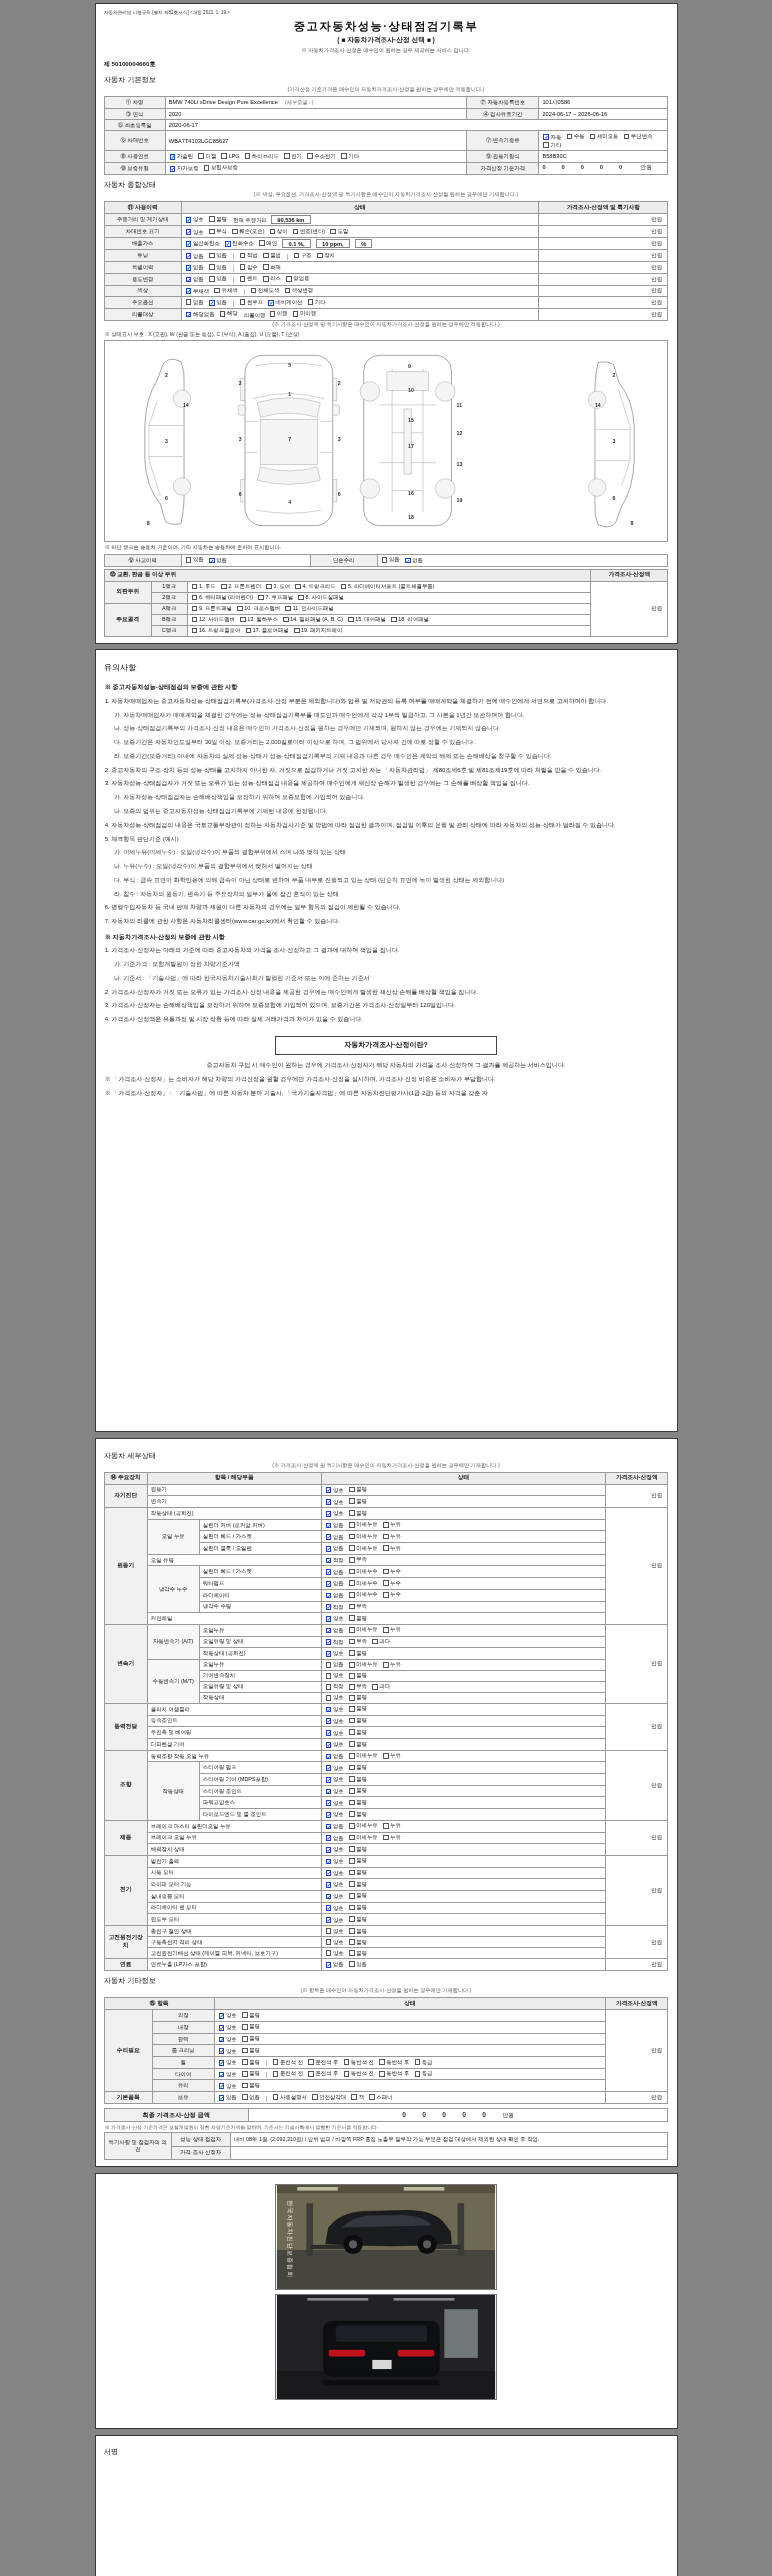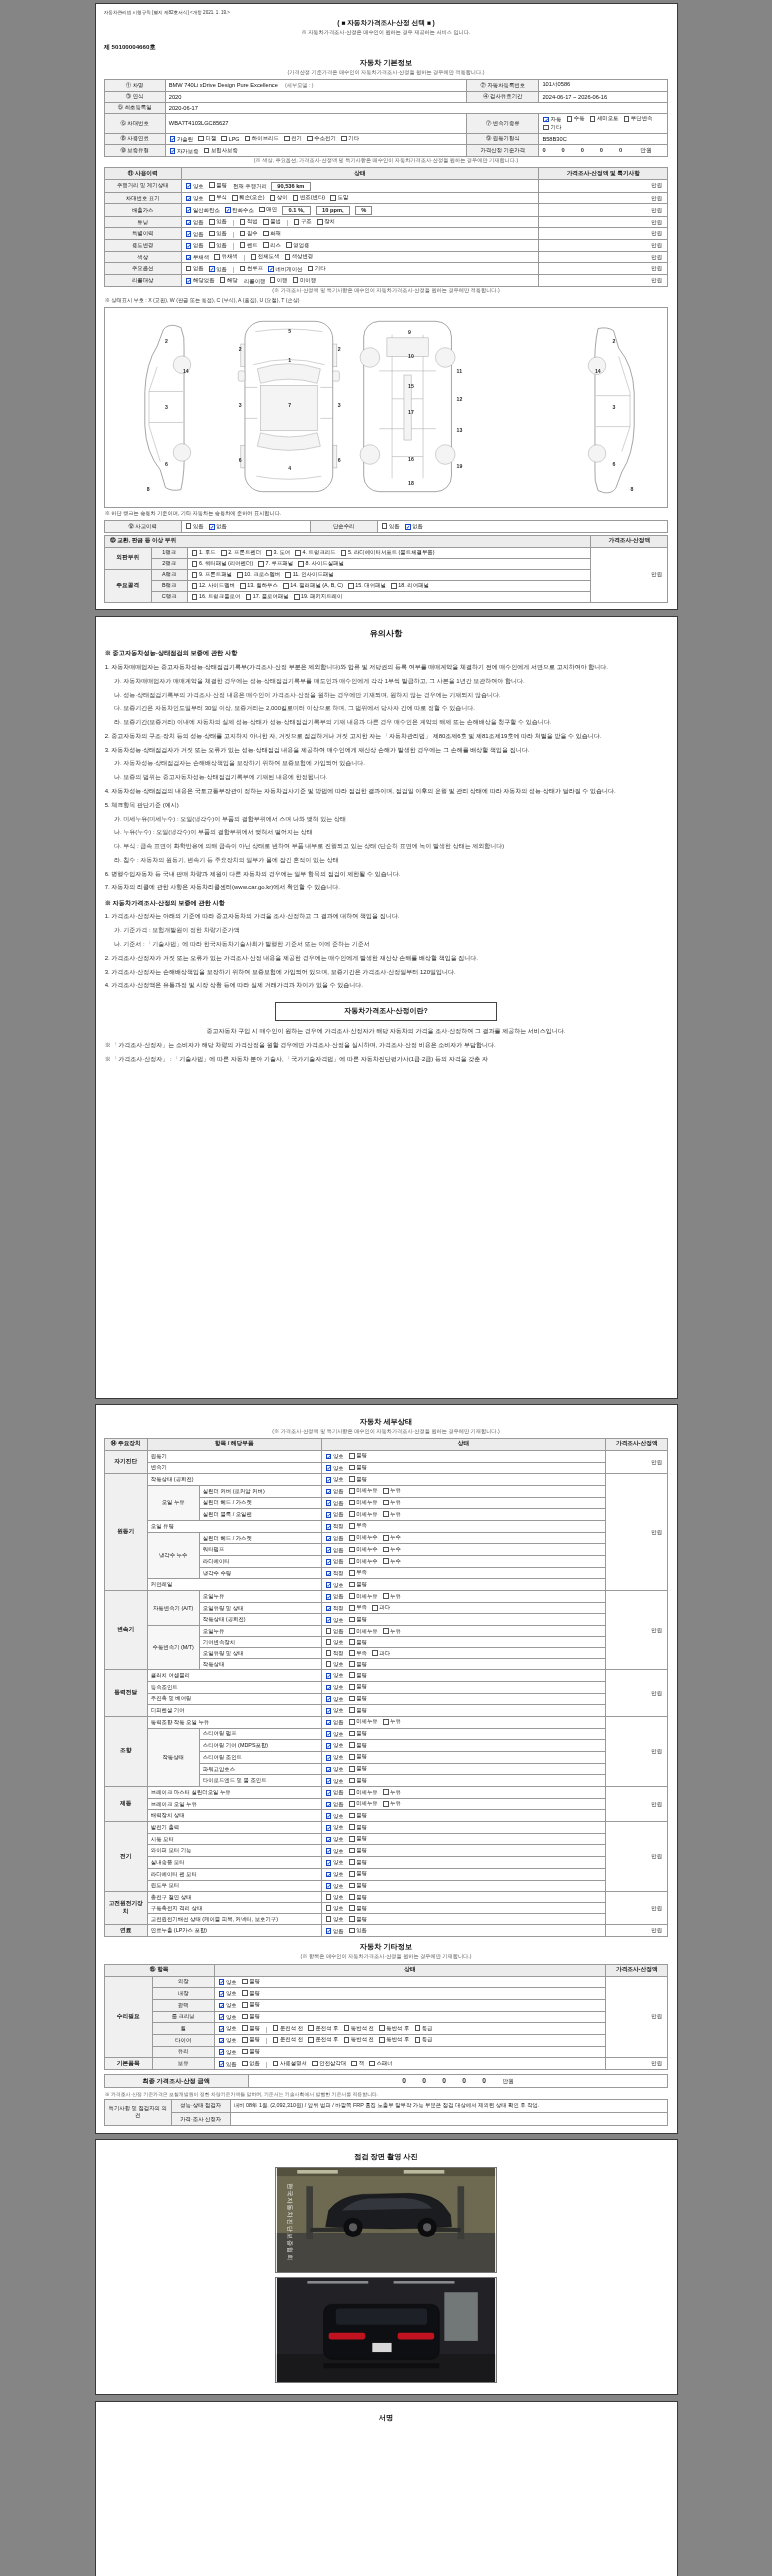--- a/index.html
+++ b/index.html
@@ -4,21 +4,21 @@
 <style>
   *{box-sizing:border-box}
   html,body{margin:0;padding:0;background:#858585;font-family:"Liberation Sans",sans-serif;color:#111}
   .sheet{width:583px;margin:0 auto;padding:2.6px 0 7.2px}
   .panel{background:#fff;border:0.5px solid #3a3a3a;margin-bottom:5.7px;padding:6.2px 8.2px;position:relative}
   .form-ref{font-size:4.6px;color:#333;margin-bottom:4.1px}
   .main-title{text-align:center;font-size:11.3px;font-weight:bold;letter-spacing:1.5px;margin-top:1px}
   .sub-title{text-align:center;font-size:6.7px;font-weight:bold;margin-top:2.6px}
   .sub-note{text-align:center;font-size:5.2px;color:#444;margin-top:1.5px}
   .doc-no{font-size:6.2px;font-weight:bold;margin:6.2px 0 1px}
-  .sec-title{text-align:center;font-size:7.2px;font-weight:bold;padding:5.2px 0 1px}
+  .sec-title{font-size:7.2px;font-weight:normal;padding:5.2px 0 1px}
   .sec-title.big{font-size:8.2px;padding-bottom:4.1px}
   .sec-note{text-align:center;font-size:5.2px;color:#555;margin-bottom:3.1px}
   table{width:100%;border-collapse:collapse;font-size:5.7px;background:#fff}
   td,th{border:0.5px solid #9a9a9a;padding:1.5px 3.1px;vertical-align:middle}
   th{background:#ececec;font-weight:bold;font-size:5.7px}
   th.th-left{text-align:left;padding-left:5.2px}
   .lab{background:#f0f0f0;text-align:center;font-size:5.4px}
   .glab{background:#f0f0f0;text-align:center;font-weight:bold;font-size:5.7px}
   .slab{background:#f7f7f7;text-align:center;font-size:5.4px}
   .ilab{font-size:5.4px}
@@ -55,20 +55,21 @@
   .car-fill{fill:#f4f4f4;stroke:#a8a8a8;stroke-width:1}
   .sign-space{height:129px}
 </style>
 </head>
 <body>
 
 <div class="sheet">
 
   <div class="panel">
     <div class="form-ref">자동차관리법 시행규칙 [별지 제82호서식] &lt;개정 2021. 1. 19.&gt;</div>
+    <div class="main-title">중고자동차성능·상태점검기록부</div>
     <div class="sub-title">( ■ 자동차가격조사·산정 선택 ■ )</div>
     <div class="sub-note">※ 자동차가격조사·산정은 매수인이 원하는 경우 제공하는 서비스 입니다.</div>
     <div class="doc-no">제 50100004660호</div>
 
     <div class="sec-title">자동차 기본정보</div>
     <div class="sec-note">(가격산정 기준가격은 매수인이 자동차가격조사·산정을 원하는 경우에만 적용합니다.)</div>
     <table>
       <tbody>
           <tr>
         <td class="lab" style="width:61px">① 차명</td>
@@ -142,20 +143,21 @@
               </span><span class="ck">
                 <span class="bx"></span>
                 <span class="lb">보험사보증</span>
               </span></td>
         <td class="lab">가격산정 기준가격</td>
         <td class="vcell"><span class="zeros">0 0 0 0 0</span> <span class="unit">만원</span></td>
       </tr>
     </tbody>
       </table>
 
+    <div class="sec-title">자동차 종합상태</div>
     <div class="sec-note">(※ 색상, 주요옵션, 가격조사·산정액 및 특기사항은 매수인이 자동차가격조사·산정을 원하는 경우에만 기재합니다.)</div>
     <table>
       <tbody>
           <tr>
         <th style="width:77px">⑪ 사용이력</th>
         <th>상태</th>
         <th style="width:129px">가격조사·산정액 및 특기사항</th>
       </tr>
       </tbody>
         <tbody>
@@ -1243,21 +1245,20 @@
       </tr>
       <tr>
         <td class="lab">가격·조사 산정자</td>
         <td class="remark-text"></td>
       </tr>
     </tbody>
       </table>
   </div>
 
   <div class="panel" style="min-height:256px">
-    <div class="sec-title">점검 장면 촬영 사진</div>
 
     <svg class="photo" width="222" height="106" viewBox="0 0 430 205" xmlns="http://www.w3.org/2000/svg">
       <rect width="430" height="205" fill="#6e6a52"></rect>
       <rect y="0" width="430" height="16" fill="#55513f"></rect>
       <rect x="40" y="4" width="80" height="7" fill="#d8d4b8" opacity="0.8"></rect>
       <rect x="250" y="4" width="80" height="7" fill="#d8d4b8" opacity="0.8"></rect>
       <rect y="128" width="430" height="77" fill="#46453f"></rect>
       <rect x="58" y="36" width="13" height="104" fill="#3c3c38"></rect>
       <rect x="356" y="36" width="13" height="104" fill="#3c3c38"></rect>
       <rect x="66" y="118" width="70" height="8" fill="#2c2c2a"></rect>

